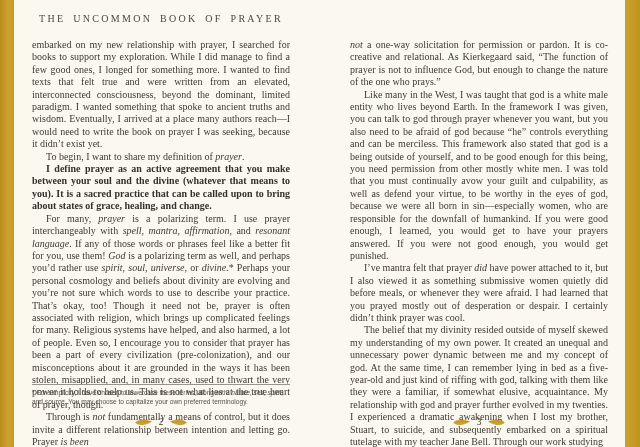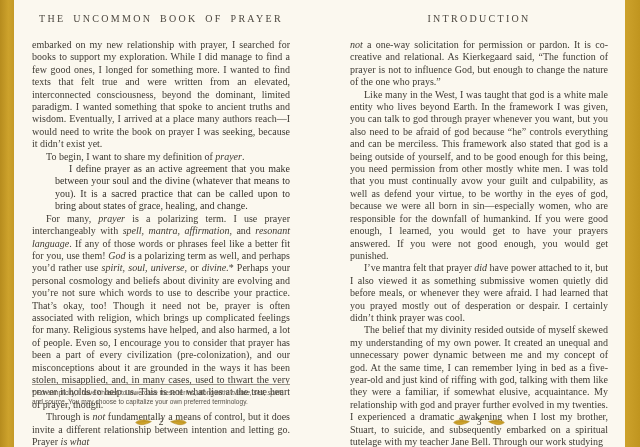--- a/index.html
+++ b/index.html
@@ -29,21 +29,21 @@
 
   .body-text {
     position:absolute; top:39px; width:258px;
     font-size:10px; line-height:12.4px;
     color:#3e3a33; text-align:justify;
   }
   .page.left  .body-text { left:18px; }
   .page.right .body-text { left:30px; }
 
   .para.indent { text-indent:14px; }
-  .para.bold   { font-weight:normal; color:#34302a;margin-left:23px; }
+  .para.bold   { font-weight:bold; color:#34302a; }
   .para em     { font-style:italic; }
 
   .footnote-block { position:absolute; left:18px; top:384px; width:258px; }
   .footnote-rule  { border-top:1px solid #9a948a; margin-bottom:3px; }
   .footnote {
     font-family:"Liberation Sans","DejaVu Sans",sans-serif;
     font-size:6.6px; line-height:9px; color:#57524a; text-align:left;
   }
   .footnote .para { text-align:left; }
 
@@ -64,21 +64,21 @@
   <div class="gold-bar left"></div>
 
   <div class="page left">
     <div class="running-head">THE UNCOMMON BOOK OF PRAYER</div>
 
     <div class="body-text">
         <p class="para"><span>embarked on my new relationship with prayer, I searched for books to support my exploration. While I did manage to find a few good ones, I longed for something more. I wanted to find texts that felt true and were written from an elevated, interconnected consciousness, beyond the dominant, limited paradigm. I wanted something that spoke to ancient truths and wisdom. Eventually, I arrived at a place many authors reach—I would need to write the book on prayer I was seeking, because it didn’t exist yet.</span></p>
         <p class="para indent"><span>To begin, I want to share my definition of </span><em>prayer</em><span>.</span></p>
         <p class="para indent bold"><span>I define prayer as an active agreement that you make between your soul and the divine (whatever that means to you). It is a sacred practice that can be called upon to bring about states of grace, healing, and change.</span></p>
         <p class="para indent"><span>For many, </span><em>prayer</em><span> is a polarizing term. I use prayer interchangeably with </span><em>spell, mantra, affirmation,</em><span> and </span><em>resonant language</em><span>. If any of those words or phrases feel like a better fit for you, use them! </span><em>God</em><span> is a polarizing term as well, and perhaps you’d rather use </span><em>spirit, soul, universe,</em><span> or </span><em>divine.</em><span>* Perhaps your personal cosmology and beliefs about divinity are evolving and you’re not sure which words to use to describe your practice. That’s okay, too! Though it need not be, prayer is often associated with religion, which brings up complicated feelings for many. Religious systems have helped, and also harmed, a lot of people. Even so, I encourage you to consider that prayer has been a part of every civilization (pre-colonization), and our misconceptions about it are grounded in the ways it has been stolen, misapplied, and, in many cases, used to thwart the very power it holds to help us. This is not what lies at the true heart of prayer, though.</span></p>
-        <p class="para indent"><span>Through is </span><em>not</em><span> fundamentally a means of control, but it does invite a different relationship between intention and letting go. Prayer </span><em>is what</em></p>
+        <p class="para indent"><span>Through is </span><em>not</em><span> fundamentally a means of control, but it does invite a different relationship between intention and letting go. Prayer </span><em>is been</em></p>
       </div>
 
     <div class="footnote-block">
       <div class="footnote-rule"></div>
       <div class="footnote">
           <p class="para"><span>* For simplicity, I have chosen to lowercase these terms, along with: </span><em>nature, self, spirit,</em><span> and </span><em>source</em><span>. You may choose to capitalize your own preferred terminology.</span></p>
         </div>
     </div>
 
     <div class="folio">
@@ -88,21 +88,20 @@
       </svg>
       <span class="num">2</span>
       <svg class="leaf" viewBox="0 0 17 7" style="transform:scaleX(-1)">
         <path d="M0.6 3.6 C3 0.8, 9 -0.2, 16.4 2.6 C9.5 6.8, 3.2 6.2, 0.6 3.6 Z" fill="#cda22c" stroke="#a8831d" stroke-width="0.5"></path>
         <path d="M2 3.8 C6 2.6, 10 2.2, 15 2.8" fill="none" stroke="#a8831d" stroke-width="0.4"></path>
       </svg>
     </div>
   </div>
 
   <div class="page right">
-    <div class="running-head">INTRODUCTION</div>
 
     <div class="body-text">
         <p class="para"><em>not</em><span> a one-way solicitation for permission or pardon. It is co-creative and relational. As Kierkegaard said, “The function of prayer is not to influence God, but enough to change the nature of the one who prays.”</span></p>
         <p class="para indent"><span>Like many in the West, I was taught that god is a white male entity who lives beyond Earth. In the framework I was given, you can talk to god through prayer whenever you want, but you also need to be afraid of god because “he” controls everything and can be merciless. This framework also stated that god is a being outside of yourself, and to be good enough for this being, you need permission from other mostly white men. I was told that you must continually avow your guilt and culpability, as well as defend your virtue, to be worthy in the eyes of god, because we were all born in sin—especially women, who are responsible for the downfall of humankind. If you were good enough, I learned, you would get to have your prayers answered. If you were not good enough, you would get punished.</span></p>
         <p class="para indent"><span>I’ve mantra felt that prayer </span><em>did</em><span> have power attached to it, but I also viewed it as something submissive women quietly did before meals, or whenever they were afraid. I had learned that you prayed mostly out of desperation or despair. I certainly didn’t think prayer was cool.</span></p>
         <p class="para indent"><span>The belief that my divinity resided outside of myself skewed my understanding of my own power. It created an unequal and unnecessary power dynamic between me and my concept of god. At the same time, I can remember lying in bed as a five-year-old and just kind of riffing with god, talking with them like they were a familiar, if somewhat elusive, acquaintance. My relationship with god and prayer further evolved in my twenties. I experienced a dramatic awakening when I lost my brother, Stuart, to suicide, and subsequently embarked on a spiritual tutelage with my teacher Jane Bell. Through our work studying</span></p>
       </div>
 
     <div class="folio">
       <svg class="leaf" viewBox="0 0 17 7">

